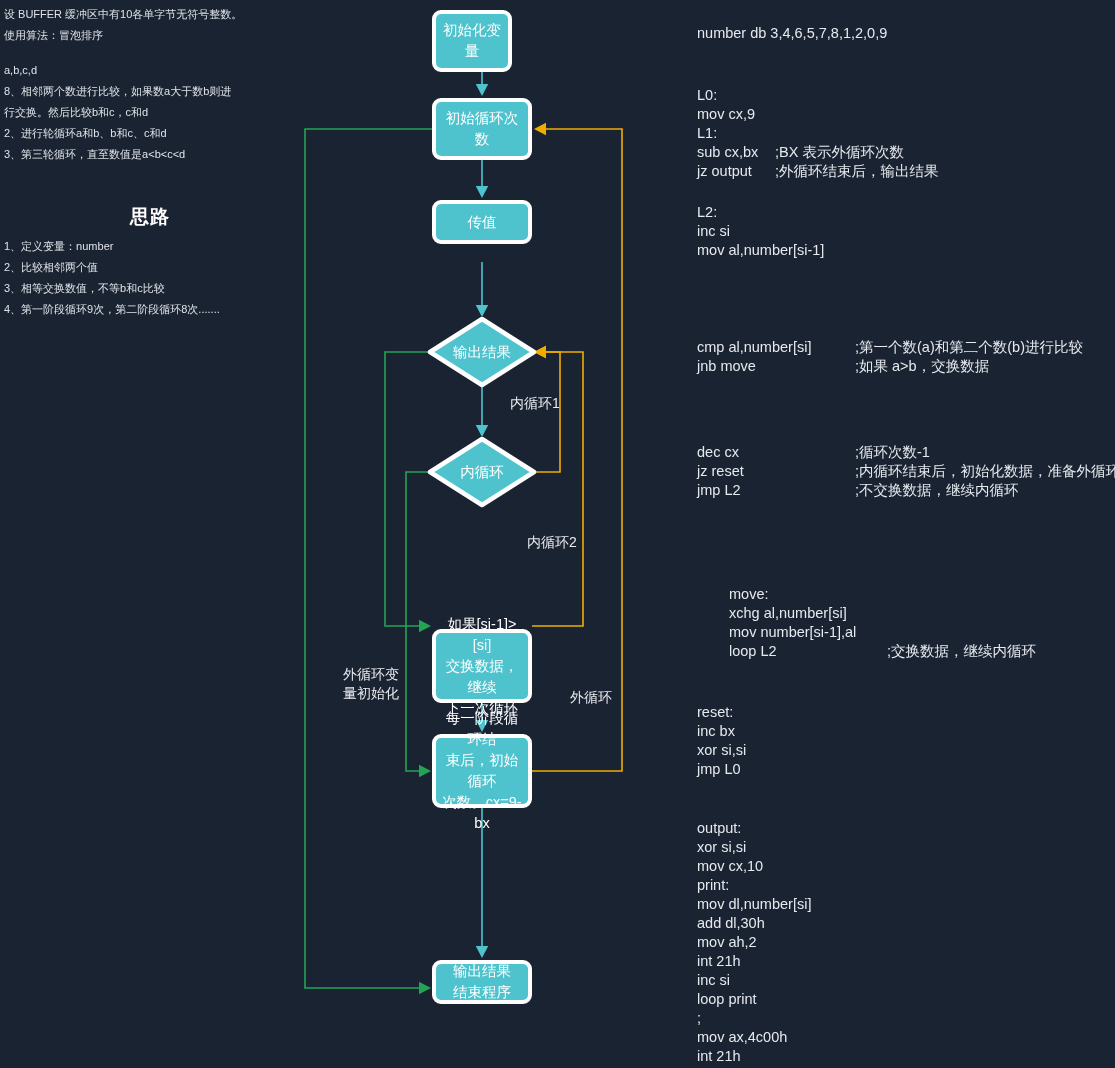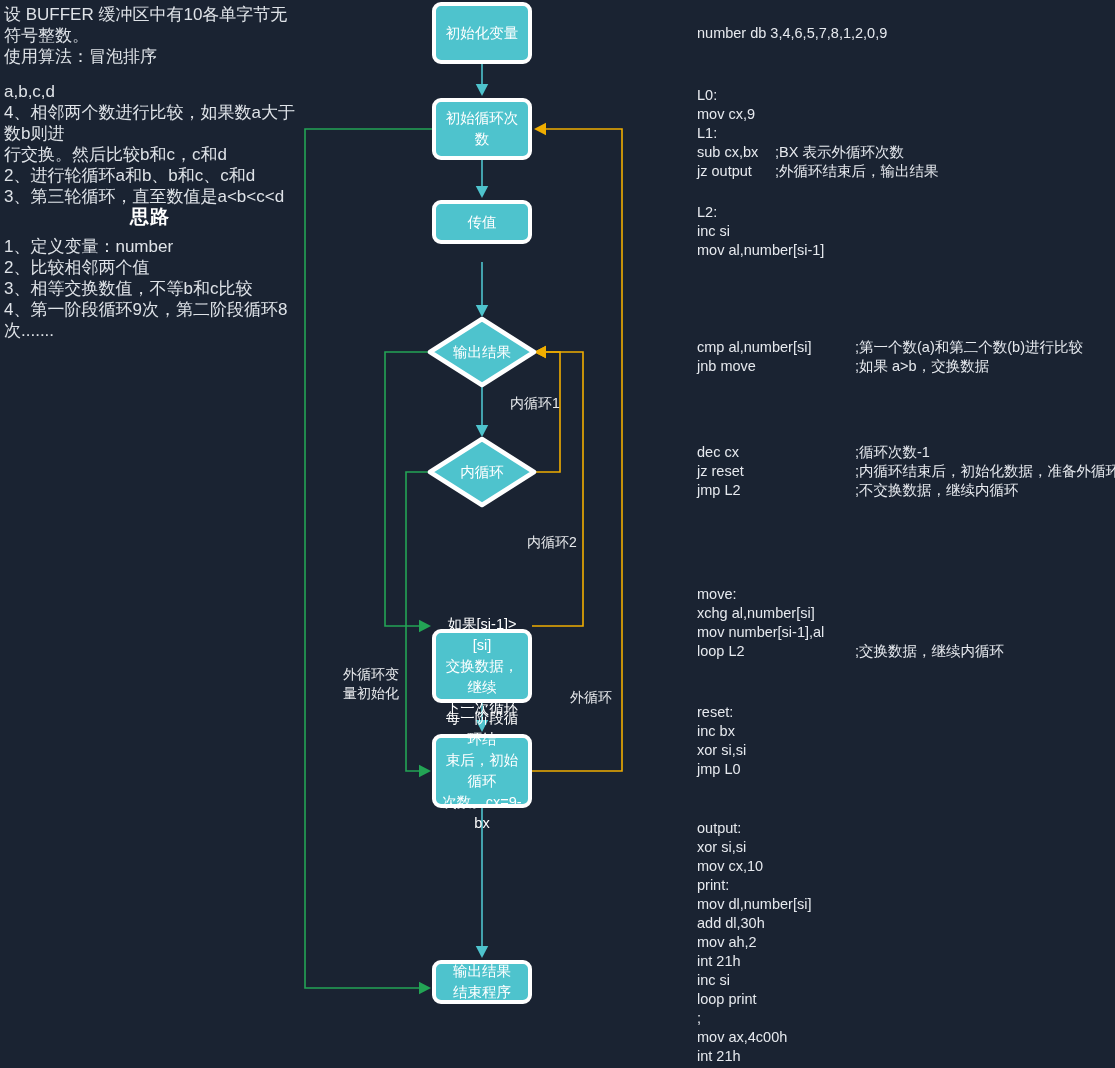--- a/index.html
+++ b/index.html
@@ -13,21 +13,21 @@
   }
   #root{position:relative;width:1115px;height:1068px;}
 
   
   .notes{position:absolute;left:0;top:0;width:300px;}
   .notes h2{
     font-size:19px;font-weight:bold;text-align:center;
     margin:8px 0 6px 0;color:#ffffff;letter-spacing:1px;
   }
   .notes .line{
-    font-size:17px;line-height:21px;color:#dfe3e8;
+    font-size:11px;line-height:21px;color:#dfe3e8;
     padding-left:4px;white-space:pre-wrap;
   }
   .notes .gap{height:14px;}
   #problem-block{position:absolute;left:0;top:4px;width:300px;}
   #idea-block{position:absolute;left:0;top:196px;width:300px;}
 
   
   .code{position:absolute;left:697px;top:0;width:418px;font-size:14.5px;color:#e6e9ee;}
   .code-group{position:absolute;left:0;}
   .code-row{height:19px;line-height:19px;white-space:pre;position:relative;}
@@ -58,21 +58,21 @@
 
 <div id="root">
 
   <div class="notes">
 
     <div id="problem-block">
       <div class="line">设 BUFFER 缓冲区中有10各单字节无符号整数。</div>
       <div class="line">使用算法：冒泡排序</div>
       <div class="gap"></div>
       <div class="line">a,b,c,d</div>
-      <div class="line">4、相邻两个数进行比较，如果数a大于数b则进</div>
+      <div class="line">8、相邻两个数进行比较，如果数a大于数b则进</div>
       <div class="line">行交换。然后比较b和c，c和d</div>
       <div class="line">2、进行轮循环a和b、b和c、c和d</div>
       <div class="line">3、第三轮循环，直至数值是a&lt;b&lt;c&lt;d</div>
     </div>
 
     <div id="idea-block">
       <h2>思路</h2>
       <div class="line">1、定义变量：number</div>
       <div class="line">2、比较相邻两个值</div>
       <div class="line">3、相等交换数值，不等b和c比较</div>
@@ -114,21 +114,21 @@
       <path d="M534,472 L560,472 L560,352 L538,352" marker-end="url(#ar-orange)"></path>
     </g>
 
     <g>
       <polygon points="482,319 534,352 482,385 430,352" fill="#4ec3cd" stroke="#ffffff" stroke-width="4.5" stroke-linejoin="round"></polygon>
       <polygon points="482,439 534,472 482,505 430,472" fill="#4ec3cd" stroke="#ffffff" stroke-width="4.5" stroke-linejoin="round"></polygon>
     </g>
   </svg>
 
   <div id="nodes-layer">
-      <div class="node" style="left: 432px; top: 2px; width: 100px; height: 62px; flex-direction: column;">
+      <div class="node" style="left: 432px; top: 10px; width: 80px; height: 62px; flex-direction: column;">
         <div>初始化变量</div>
       </div>
       <div class="node" style="left: 432px; top: 98px; width: 100px; height: 62px; flex-direction: column;">
         <div>初始循环次数</div>
       </div>
       <div class="node" style="left: 432px; top: 200px; width: 100px; height: 44px; flex-direction: column;">
         <div>传值</div>
       </div>
       <div class="node" style="left: 432px; top: 590px; width: 100px; height: 74px; flex-direction: column; margin-top: 39px;">
         <div>如果[si-1]&gt;[si]</div>
@@ -175,21 +175,21 @@
       </div>
       <div class="code-group" style="top: 338px;">
         <div class="code-row"><span class="op">cmp al,number[si]</span><span class="cm" style="left: 158px;">;第一个数(a)和第二个数(b)进行比较</span></div>
         <div class="code-row"><span class="op">jnb move</span><span class="cm" style="left: 158px;">;如果 a&gt;b，交换数据</span></div>
       </div>
       <div class="code-group" style="top: 443px;">
         <div class="code-row"><span class="op">dec cx</span><span class="cm" style="left: 158px;">;循环次数-1</span></div>
         <div class="code-row"><span class="op">jz reset</span><span class="cm" style="left: 158px;">;内循环结束后，初始化数据，准备外循环</span></div>
         <div class="code-row"><span class="op">jmp L2</span><span class="cm" style="left: 158px;">;不交换数据，继续内循环</span></div>
       </div>
-      <div class="code-group" style="top: 585px;">
+      <div class="code-group" style="top: 585px; margin-left: 32px;">
         <div class="code-row"><span class="op">move:</span></div>
         <div class="code-row"><span class="op">xchg al,number[si]</span></div>
         <div class="code-row"><span class="op">mov number[si-1],al</span></div>
         <div class="code-row"><span class="op">loop L2</span><span class="cm" style="left: 158px;">;交换数据，继续内循环</span></div>
       </div>
       <div class="code-group" style="top: 703px;">
         <div class="code-row"><span class="op">reset:</span></div>
         <div class="code-row"><span class="op">inc bx</span></div>
         <div class="code-row"><span class="op">xor si,si</span></div>
         <div class="code-row"><span class="op">jmp L0</span></div>

